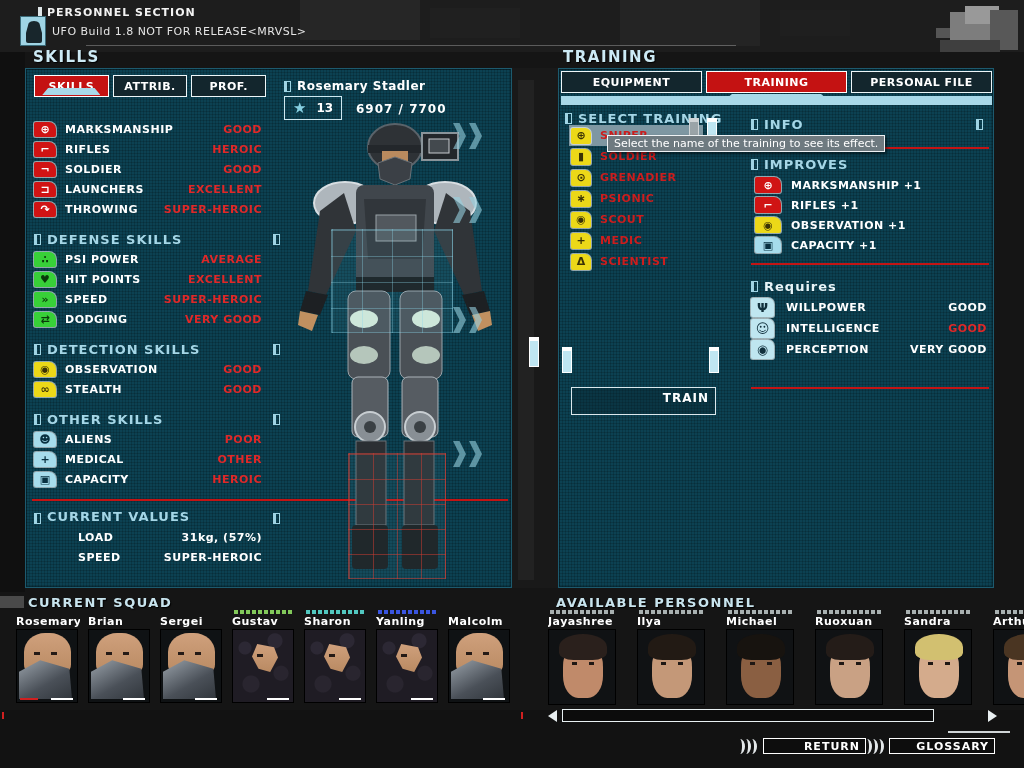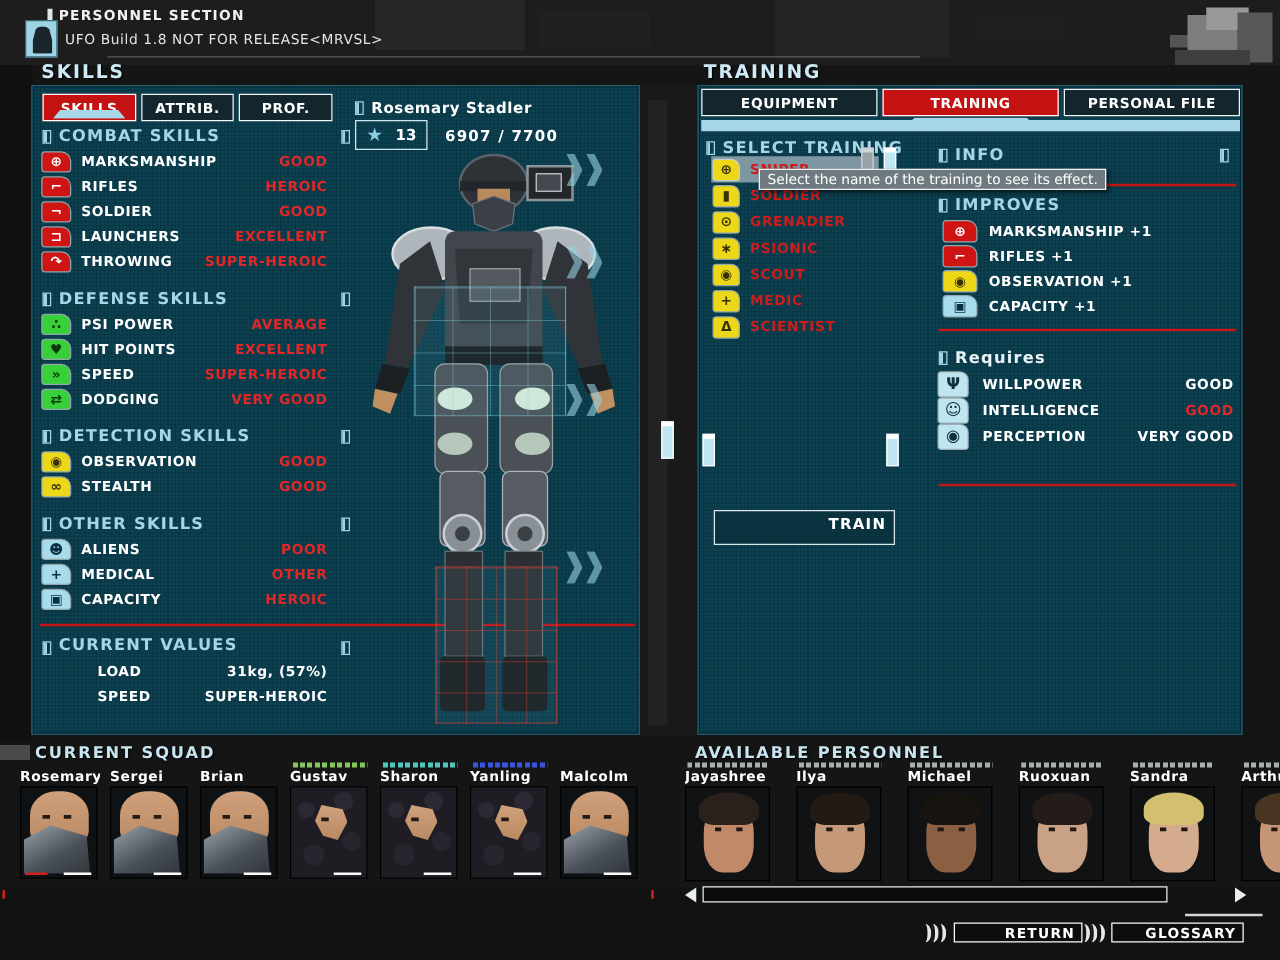--- a/index.html
+++ b/index.html
@@ -87,21 +87,21 @@
   .imp-icon.yellow{background:#ecd818;color:#3a3206;}
   .imp-icon.blue{background:#a6dcec;color:#083040;}
   .implabel{font-size:11px;font-weight:bold;letter-spacing:.5px;}
   .reqrow{display:flex;align-items:center;height:21px;gap:12px;padding-right:4px;}
   .req-icon{width:23px;height:19px;background:#bfe6f0;color:#11303c;display:flex;align-items:center;justify-content:center;
     font-size:13px;font-weight:bold;border-radius:2px 6px 2px 2px;box-shadow:0 0 0 1px rgba(255,255,255,.6);line-height:1;}
   .reqlabel{font-size:11px;font-weight:bold;letter-spacing:.5px;}
   .reqval{margin-left:auto;font-size:11px;font-weight:bold;letter-spacing:.5px;color:#fff;}
   .reqval.unmet{color:#e02828;}
   .train-btn{position:absolute;border:1px solid #dce8ec;background:rgba(8,34,44,.35);color:#fff;
-    font-size:12px;font-weight:bold;letter-spacing:1px;text-align:right;padding:3px 6px 0 0;margin-top:21px;}
+    font-size:12px;font-weight:bold;letter-spacing:1px;text-align:right;padding:3px 6px 0 0;}
   
   .striptitle{font-size:13px;font-weight:bold;letter-spacing:1.5px;color:#c8e4ee;text-shadow:1px 1px 1px #000;}
   .members{position:absolute;display:flex;}
   .members.squad{gap:8px;}
   .members.pers{gap:19px;}
   .member{width:64px;}
   .pmember{width:70px;}
   .segbar{height:4px;margin:0 2px 1px 2px;background:repeating-linear-gradient(90deg,var(--bar) 0 4px,transparent 4px 6px);}
   .mname{font-size:11px;font-weight:bold;color:#fff;letter-spacing:.5px;height:13px;overflow:hidden;}
   .portrait{position:relative;width:62px;height:74px;background:#0f1214;border:1px solid #000;overflow:hidden;margin-top:1px;}
@@ -180,25 +180,20 @@
           <span>ATTRIB.</span>
 
         </div>
 
         <div class="tab">
           <span>PROF.</span>
 
         </div>
       </div>
 
-    <div class="sechdr abs" style="left:8px;top:33px;width:252px;">
-      <span class="brk"></span>
-      <span>COMBAT SKILLS</span>
-      <span class="brk r"></span>
-    </div>
     <div class="rows ic-red" style="left:0;top:50px;width:262px;">
 
         <div class="srow">
           <span class="sicon">⊕</span>
           <span class="slabel">MARKSMANSHIP</span>
           <span class="sval">GOOD</span>
         </div>
 
         <div class="srow">
           <span class="sicon">⌐</span>
@@ -532,33 +527,33 @@
           <div class="p-skin"></div>
           <div class="p-eyes"></div>
           <div class="p-mask"></div>
           <div class="hp-red"></div>
           <div class="hp-white"></div>
         </div>
       </div>
 
       <div class="member">
         <div class="segbar"></div>
-        <div class="mname">Sergei</div>
+        <div class="mname">Brian</div>
         <div class="portrait masked">
           <div class="p-skin"></div>
           <div class="p-eyes"></div>
           <div class="p-mask"></div>
 
           <div class="hp-white"></div>
         </div>
       </div>
 
       <div class="member">
         <div class="segbar"></div>
-        <div class="mname">Brian</div>
+        <div class="mname">Sergei</div>
         <div class="portrait masked">
           <div class="p-skin"></div>
           <div class="p-eyes"></div>
           <div class="p-mask"></div>
 
           <div class="hp-white"></div>
         </div>
       </div>
 
       <div class="member">

